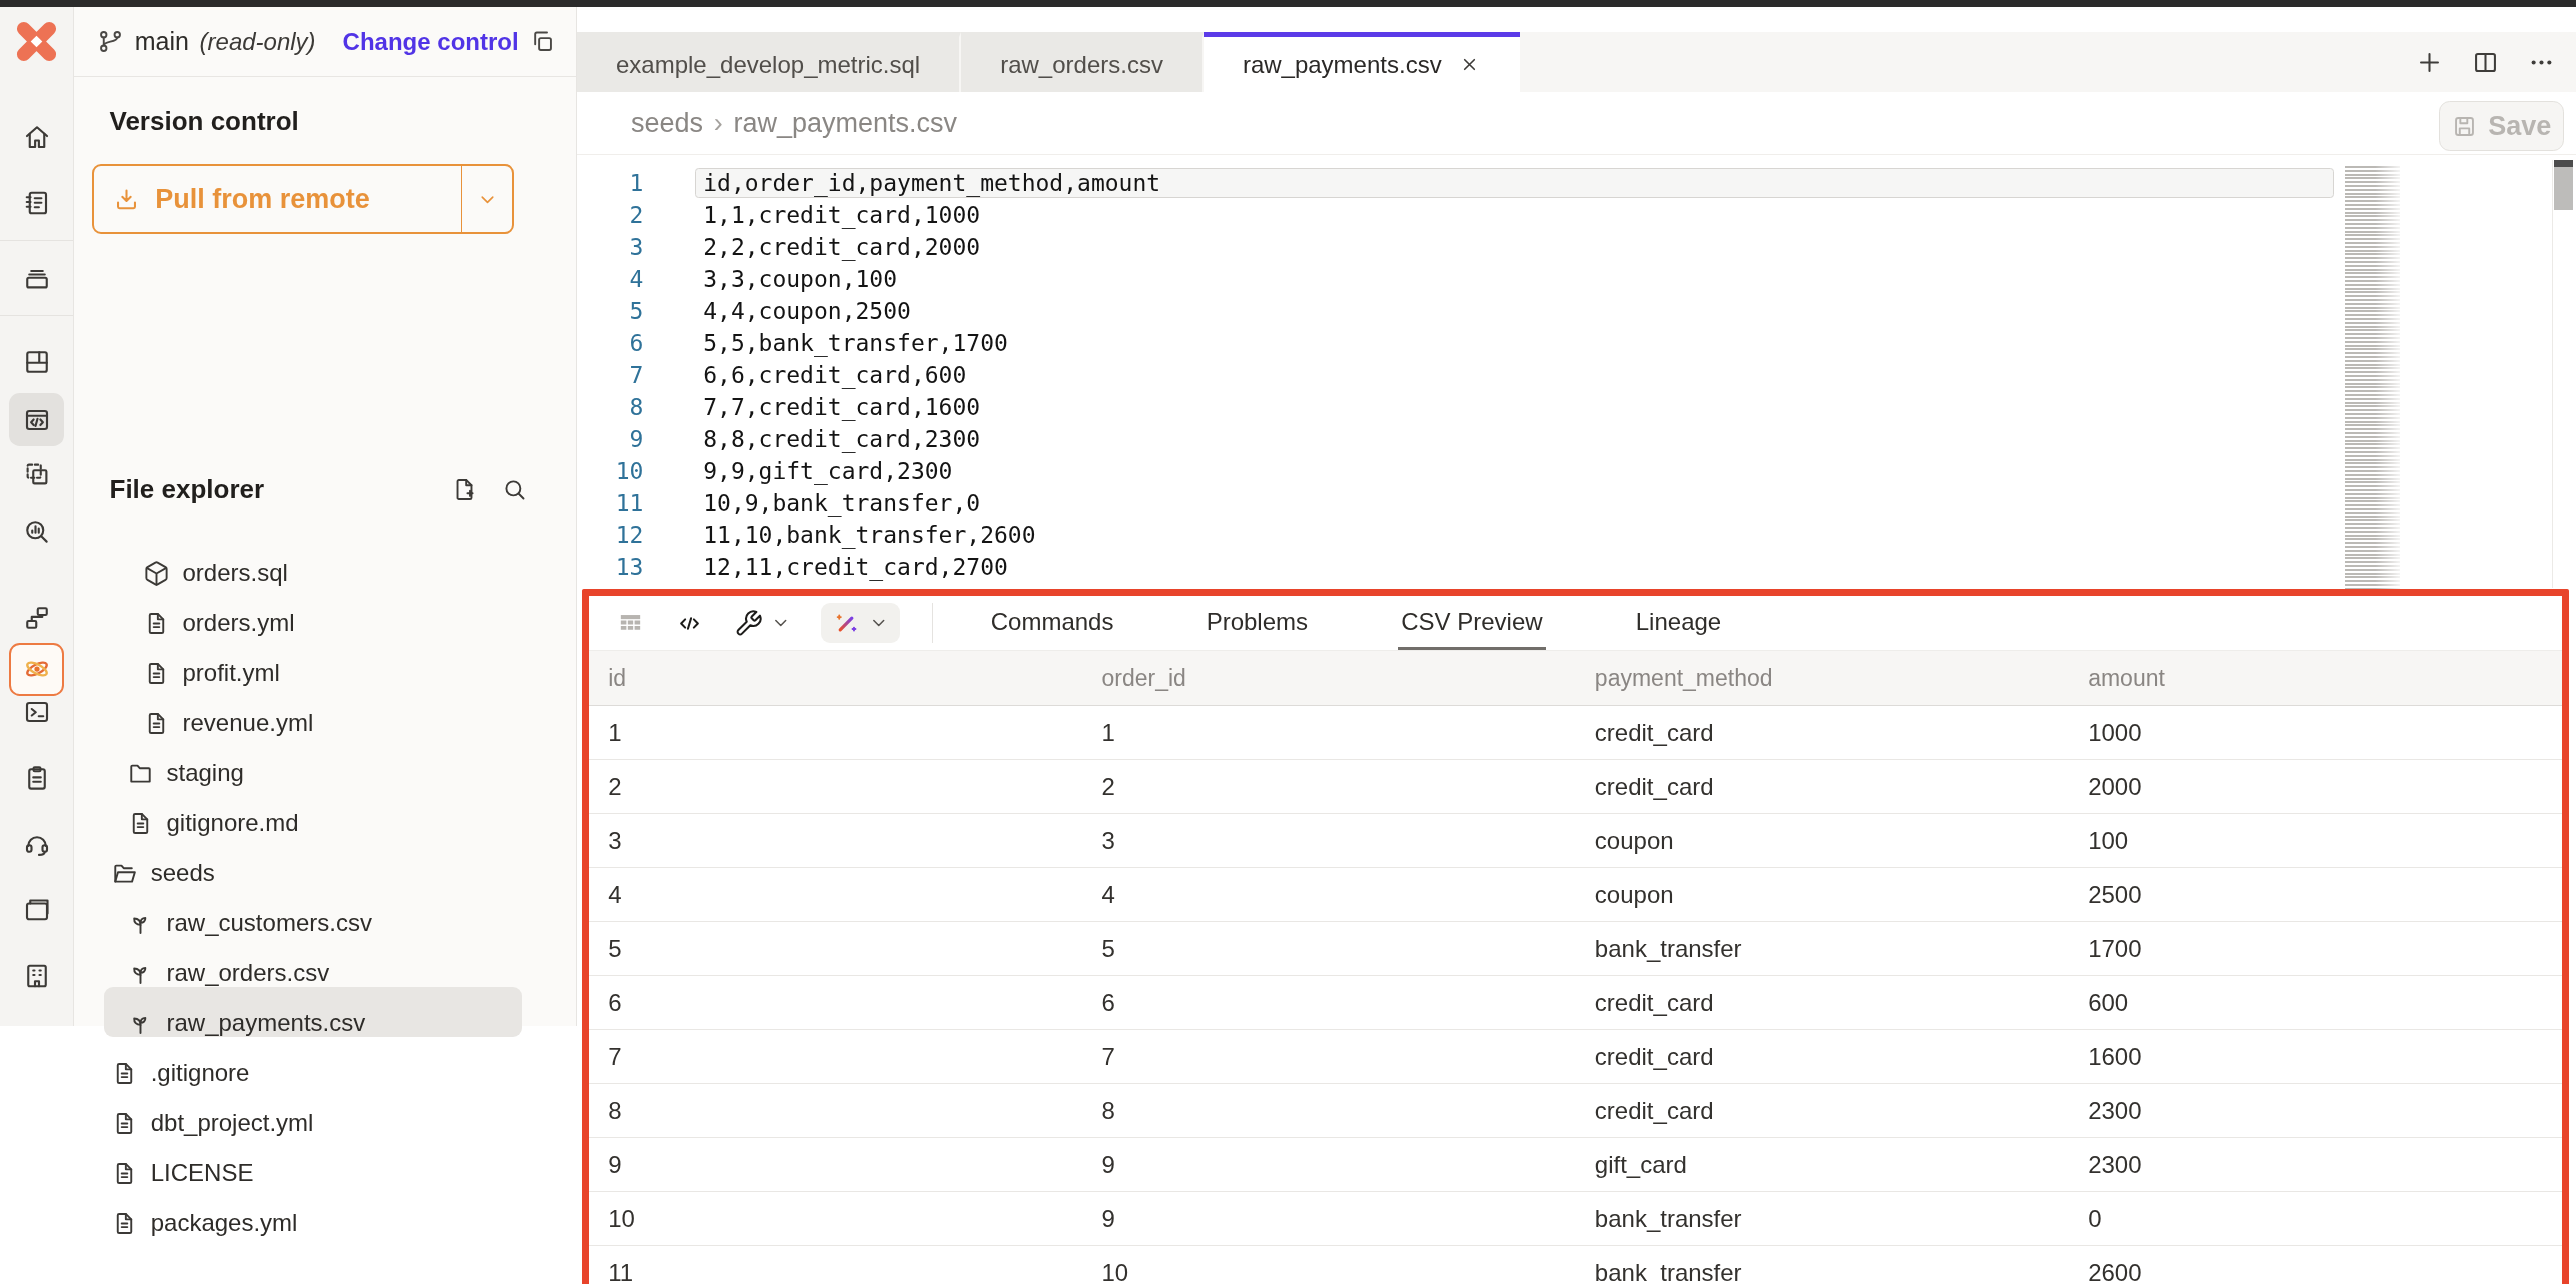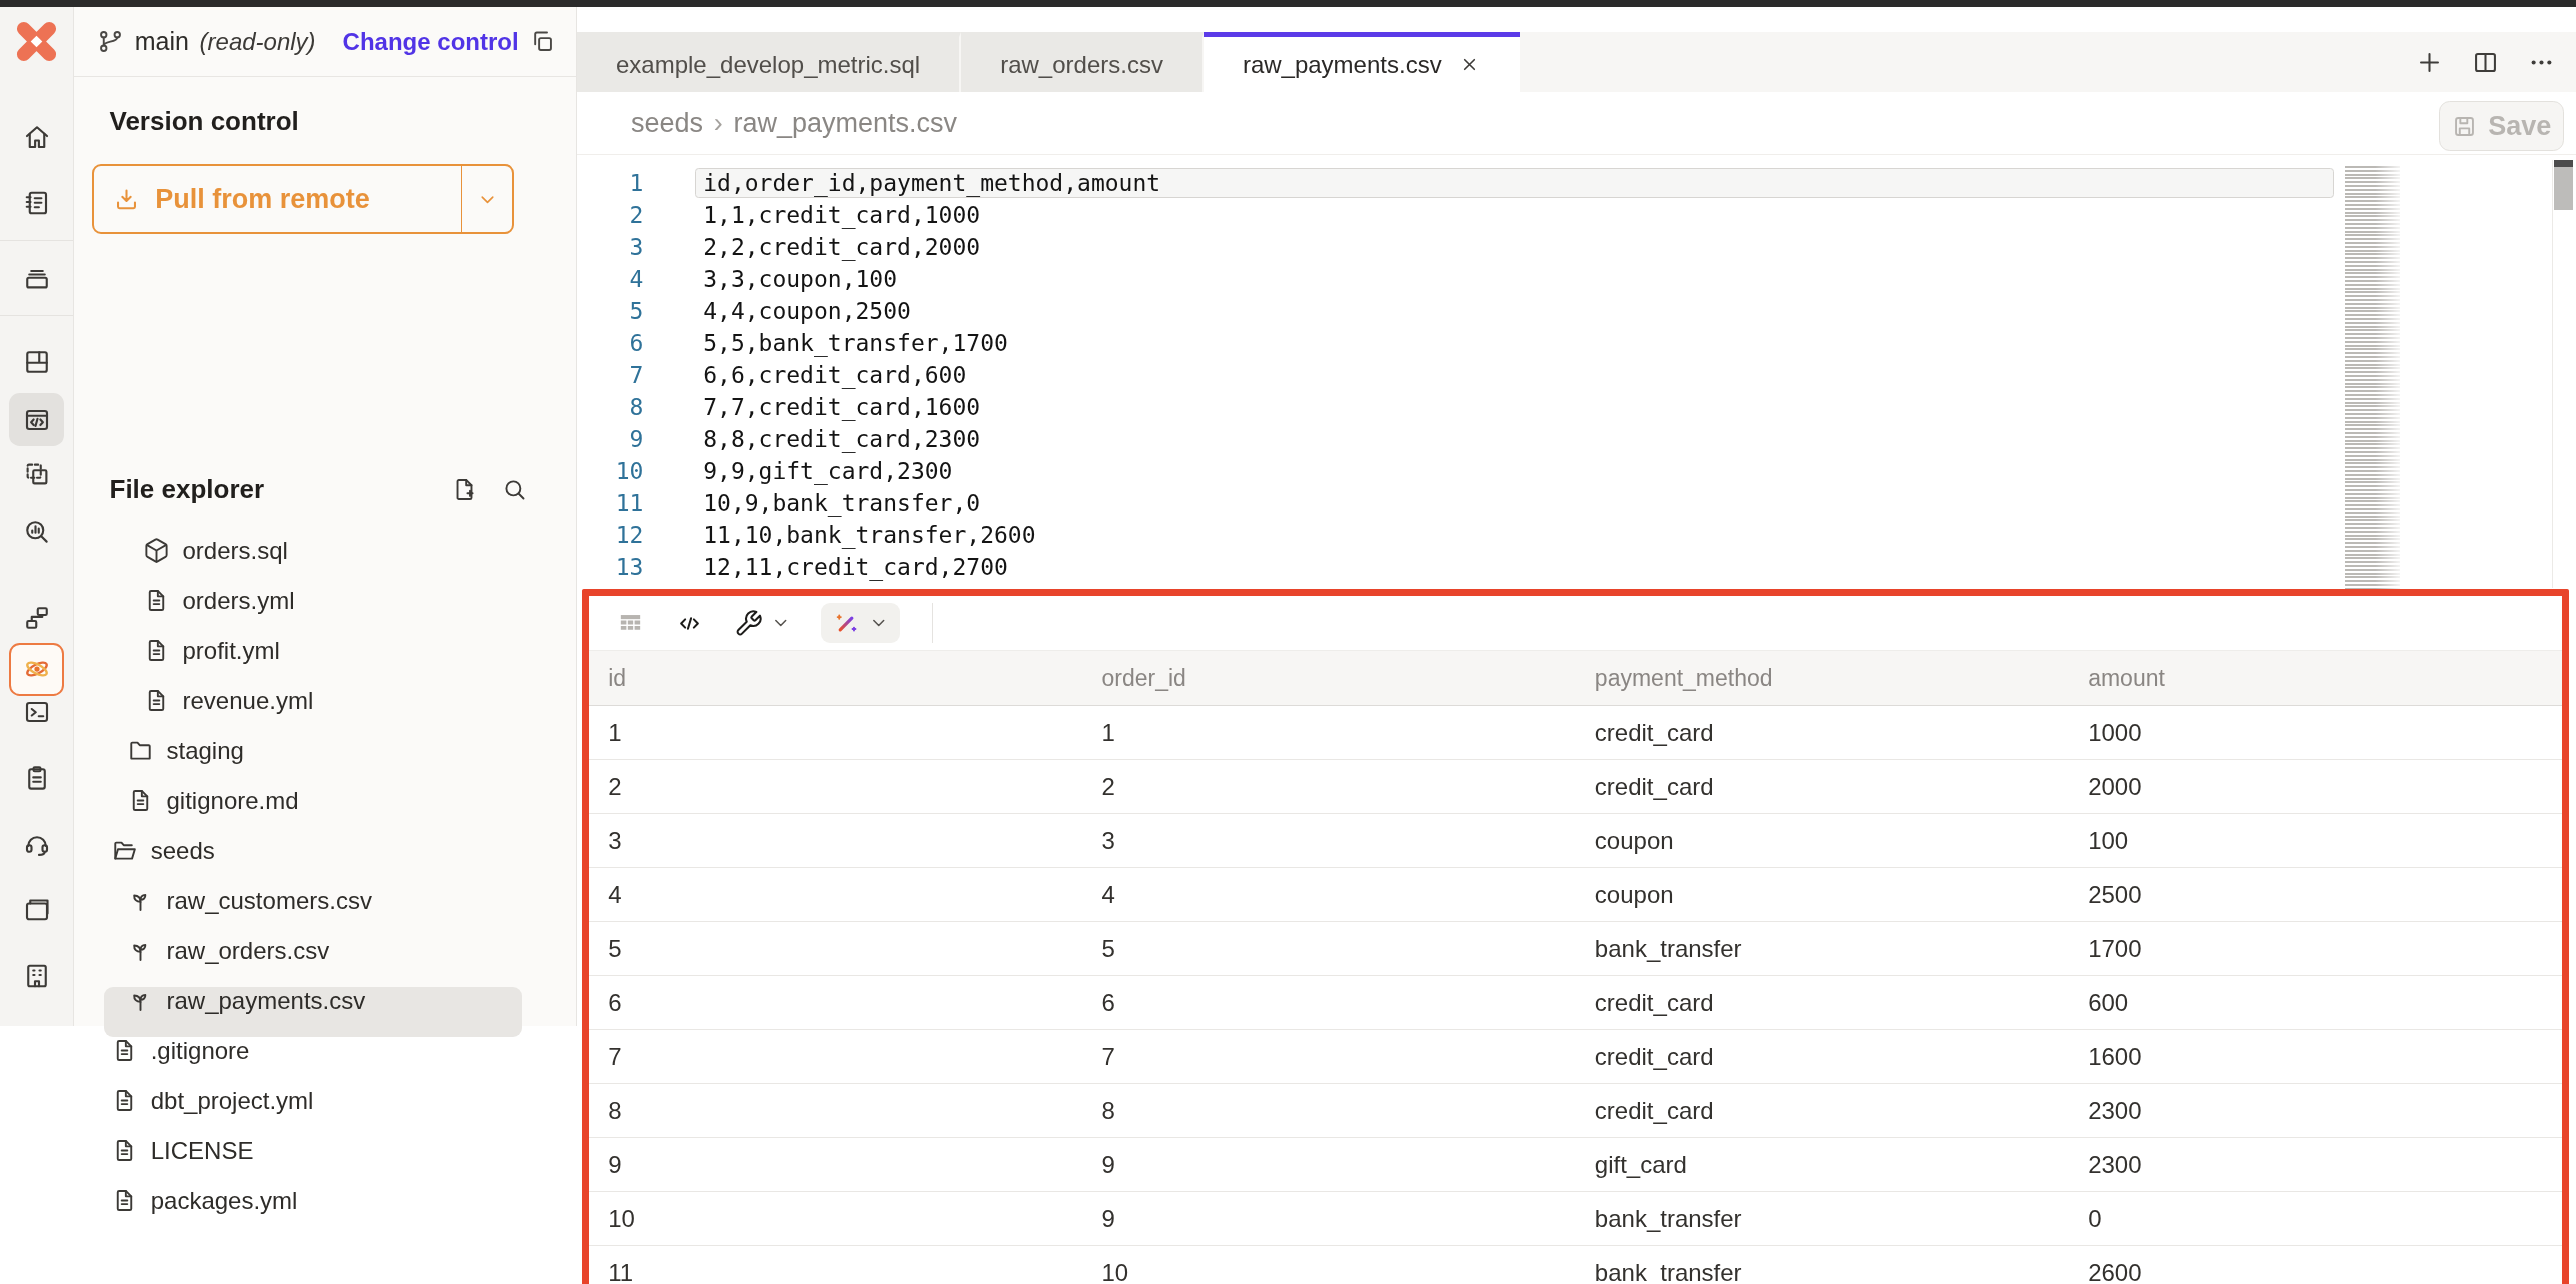--- a/index.html
+++ b/index.html
@@ -39,21 +39,21 @@
   .pull-main { flex:1; display:flex; align-items:center; gap:14.3px; padding-left:18px;
     color:#e8923a; font-size:27px; font-weight:700; border-right:1.8px solid #e8923a; }
   .pull-main svg { width:29px; height:29px; }
   .pull-chevron { width:50px; display:flex; align-items:center; justify-content:center; color:#e8923a; }
   .pull-chevron svg { width:23px; height:23px; }
   .fe-section { margin-top:240px; }
   .fe-head { display:flex; align-items:center; }
   .fe-actions { margin-left:auto; display:flex; gap:23px; padding-right:25px; }
   .fe-actions svg { width:27px; height:27px; color:#3c3a37; }
   .file-list { margin-top:32px; display:flex; flex-direction:column; }
-  .file-row { height:50px; margin:0 54px 0 30px; border-radius:9px; display:flex; align-items:flex-start;
+  .file-row { height:50px; margin:0 54px 0 30px; border-radius:9px; display:flex; align-items:flex-end;
     gap:12.5px; font-size:24px; color:#2e2c29; }
   .file-row.selected { background:#e8e6e3; }
   .file-row svg { width:27px; height:27px; color:#3b3936; flex:none; }
   .ind0{padding-left:7.2px}.ind1{padding-left:23px}.ind2{padding-left:39px}
 
   
   .main { flex:1; display:flex; flex-direction:column; min-width:0; }
   .tabbar { height:60px; background:#f7f6f4; display:flex; flex:none;margin-top:25px; }
   .tab { display:flex; align-items:center; gap:16px; padding:0 39px; font-size:24px; color:#514e4a;
     background:#eae9e6; border-right:2.7px solid #f7f6f4; border-top:5.4px solid transparent; }
@@ -589,20 +589,26 @@
                 </svg>
               </span>
             <span class="chev" style="display:flex">
                 <svg viewBox="0 0 24 24" fill="none" stroke="currentColor" stroke-width="1.7" stroke-linecap="round" stroke-linejoin="round">
                   <path d="m6.5 9.5 5.5 5.5 5.5-5.5"></path>
                 </svg>
               </span>
           </span>
         </div>
         <div class="bp-divider"></div>
+        <div class="bp-tabs" id="bp-tabs">
+            <div class="bp-tab">Commands</div>
+            <div class="bp-tab">Problems</div>
+            <div class="bp-tab active">CSV Preview</div>
+            <div class="bp-tab">Lineage</div>
+          </div>
       </div>
       <table class="csv">
         <thead>
             <tr id="csv-head">
               <th>id</th>
               <th>order_id</th>
               <th>payment_method</th>
               <th>amount</th>
             </tr>
           </thead>

